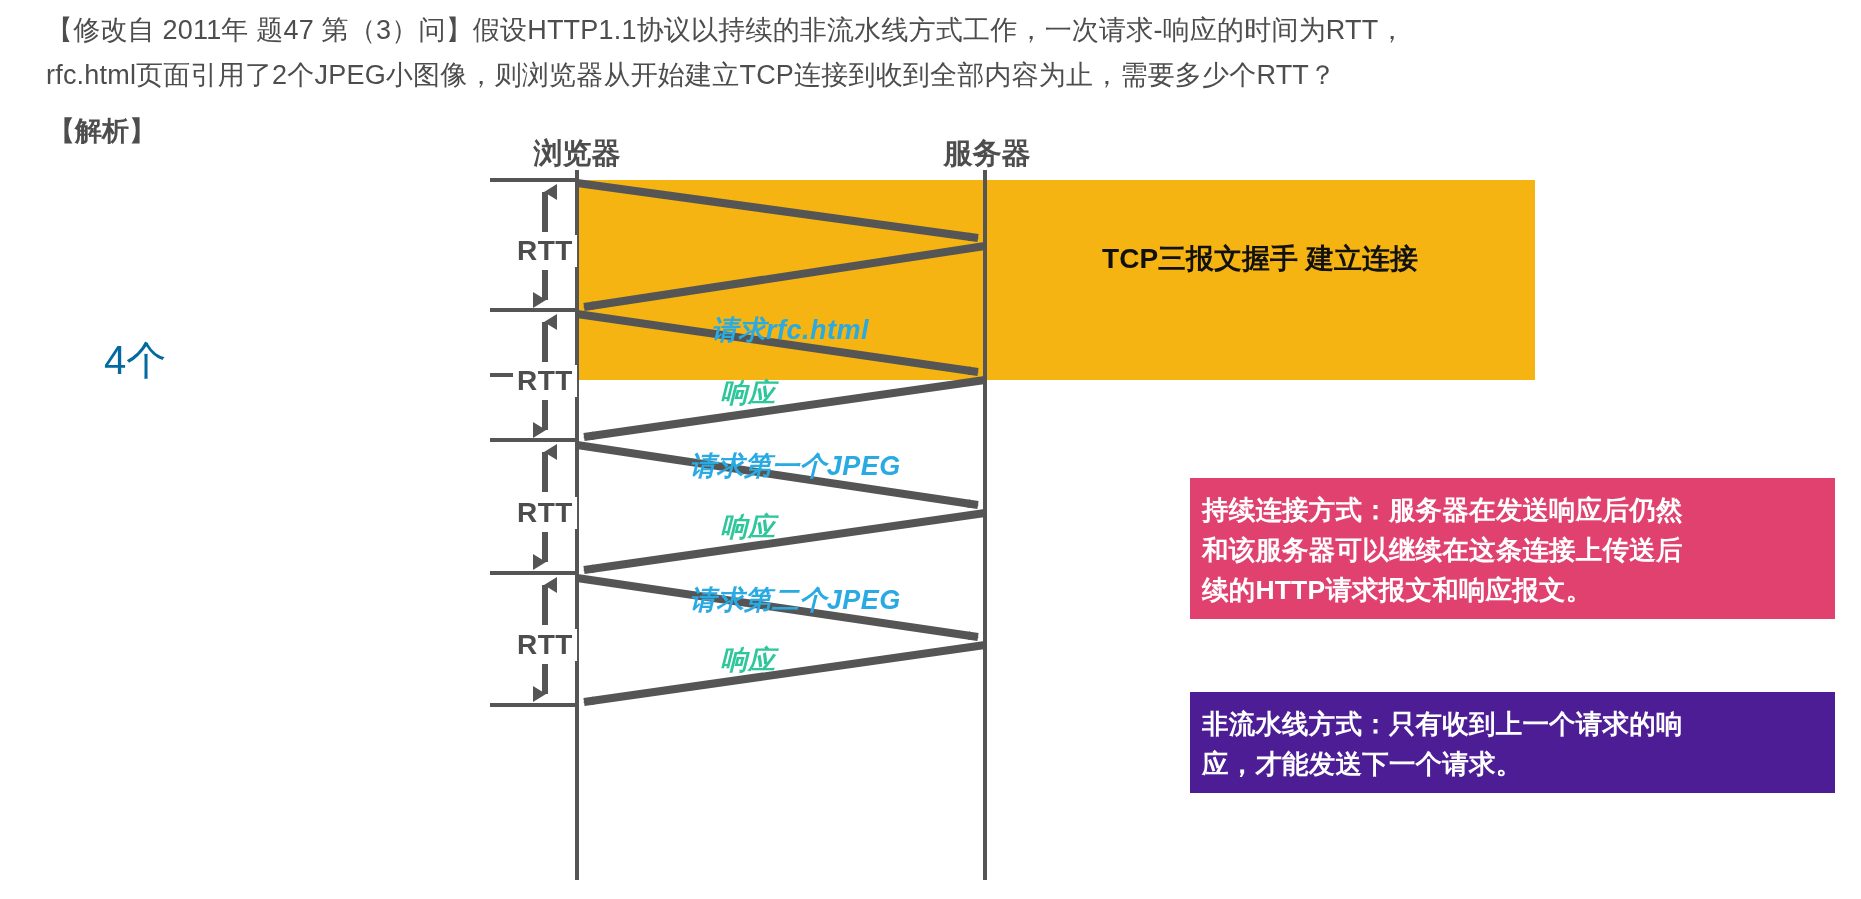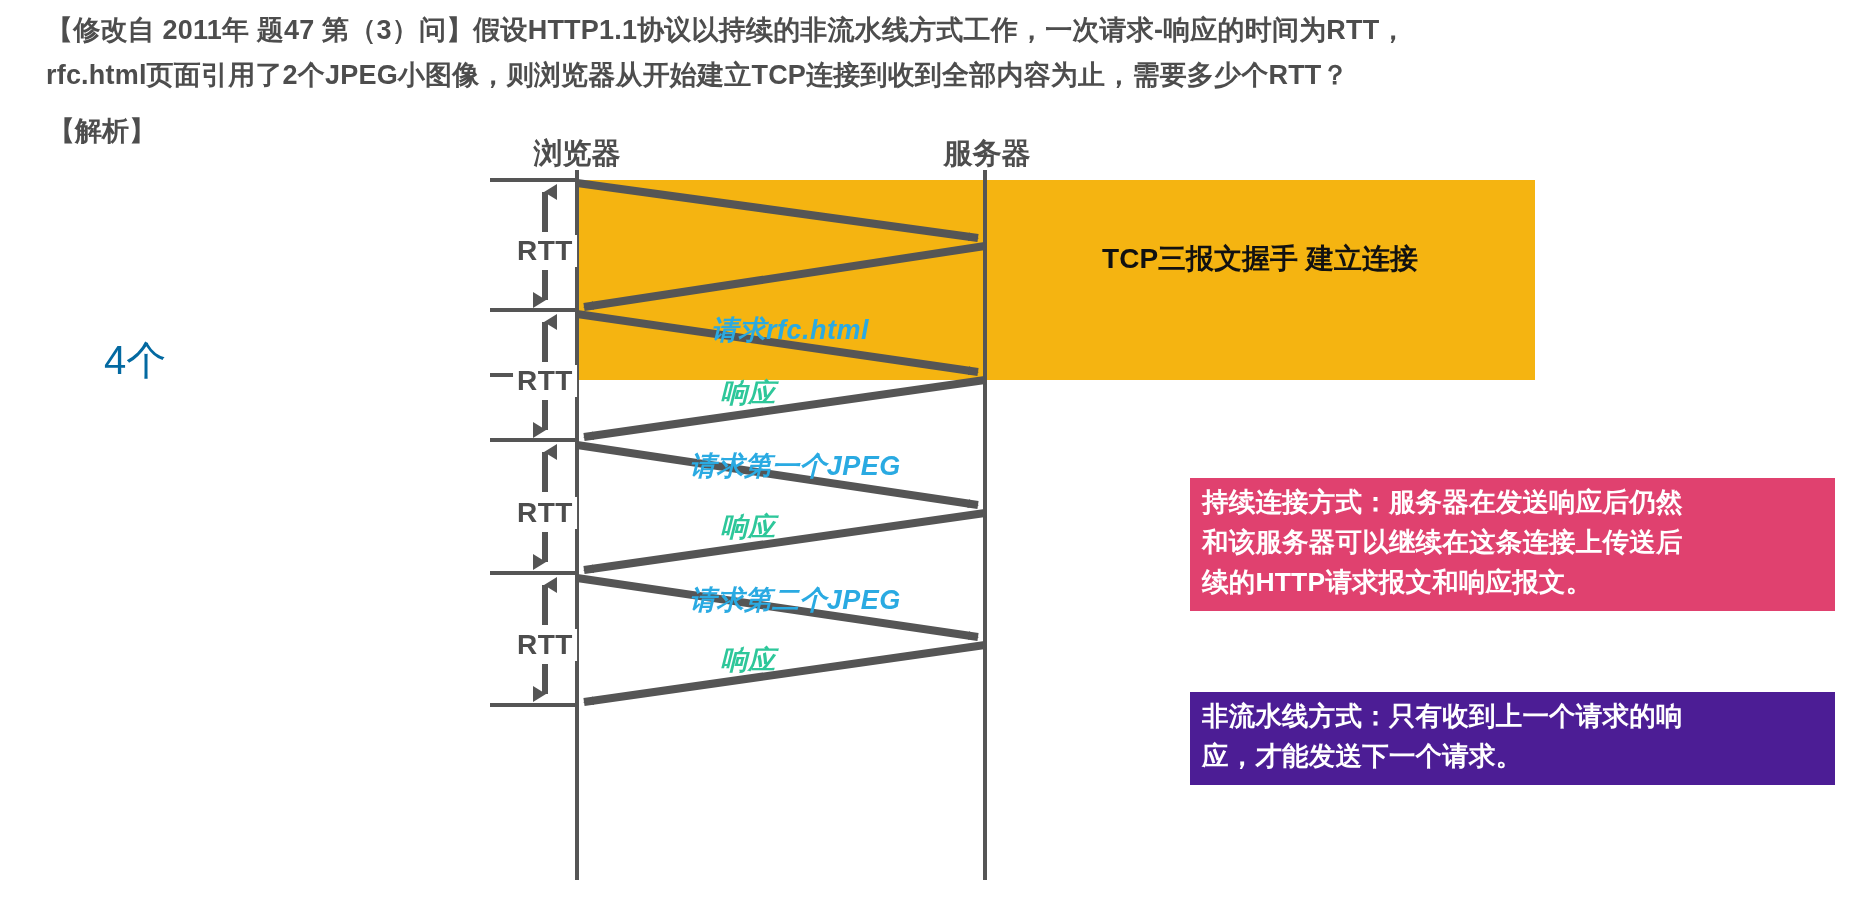--- a/index.html
+++ b/index.html
@@ -16,21 +16,21 @@
     color: #4a4a4a;
   }
 
   
   .question {
     position: absolute;
     left: 46px;
     top: 8px;
     width: 1790px;
     font-size: 27px;
-    font-weight: bold;
+    font-weight: normal;
     line-height: 45px;
     color: #4d4d4d;
     letter-spacing: 0.2px;
   }
   .question .q-line { display: block; white-space: nowrap; }
 
   .analysis-label {
     position: absolute;
     left: 48px;
     top: 113px;
@@ -109,21 +109,21 @@
     color: #111111;
   }
 
   .note-box {
     position: absolute;
     box-sizing: border-box;
     color: #ffffff;
     font-weight: bold;
     font-size: 26.5px;
     line-height: 40px;
-    padding: 4px 10px 9px 12px;
+    padding: 12px 10px 9px 12px;
     letter-spacing: 0.2px;
   }
   .note-box .nb-line { display: block; white-space: nowrap; }
 
   .note-box.pink  { left: 1190px; top: 478px; width: 645px; background: #e0416f; }
   .note-box.green { left: 1190px; top: 692px; width: 645px; background: #4c1d95; }
 </style>
 </head>
 <body>
 

